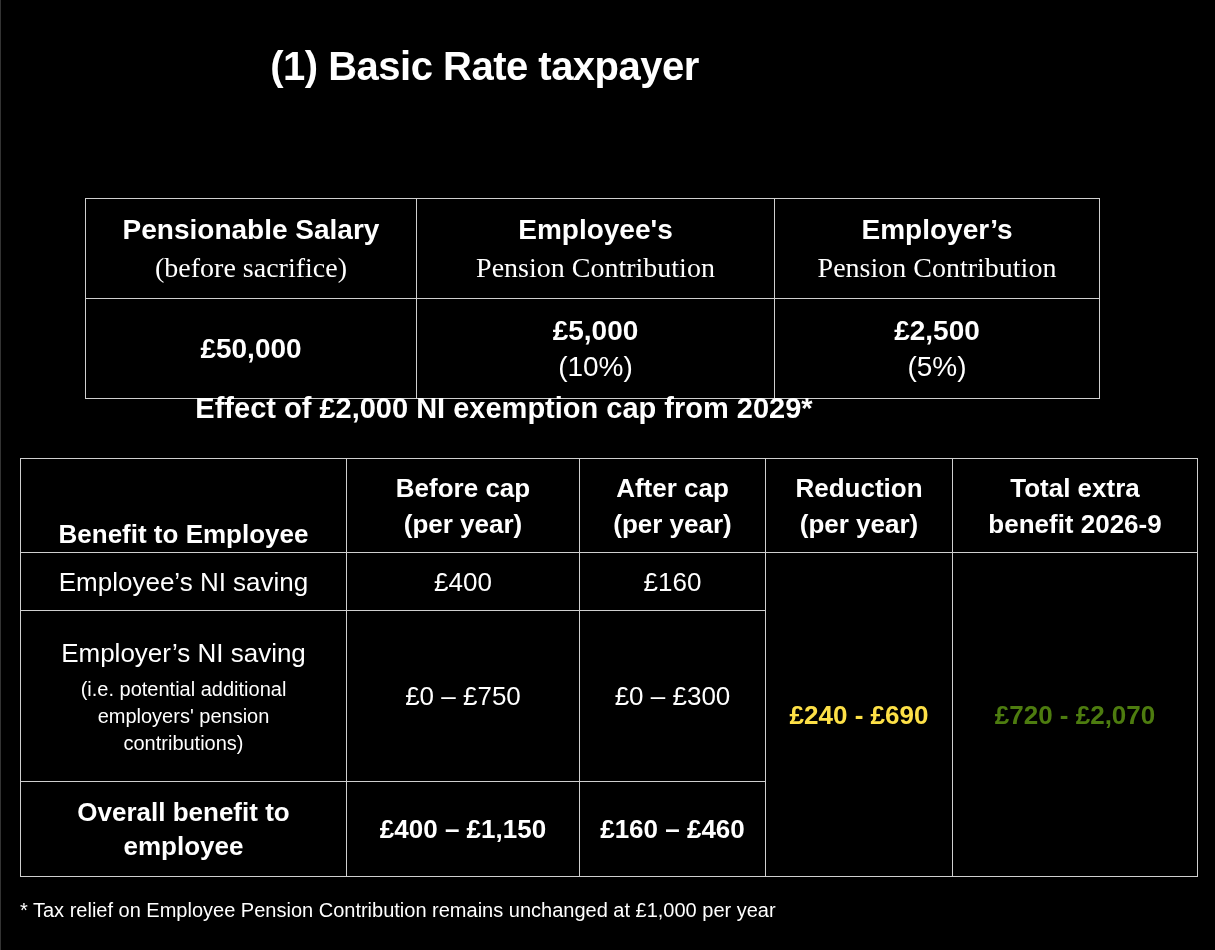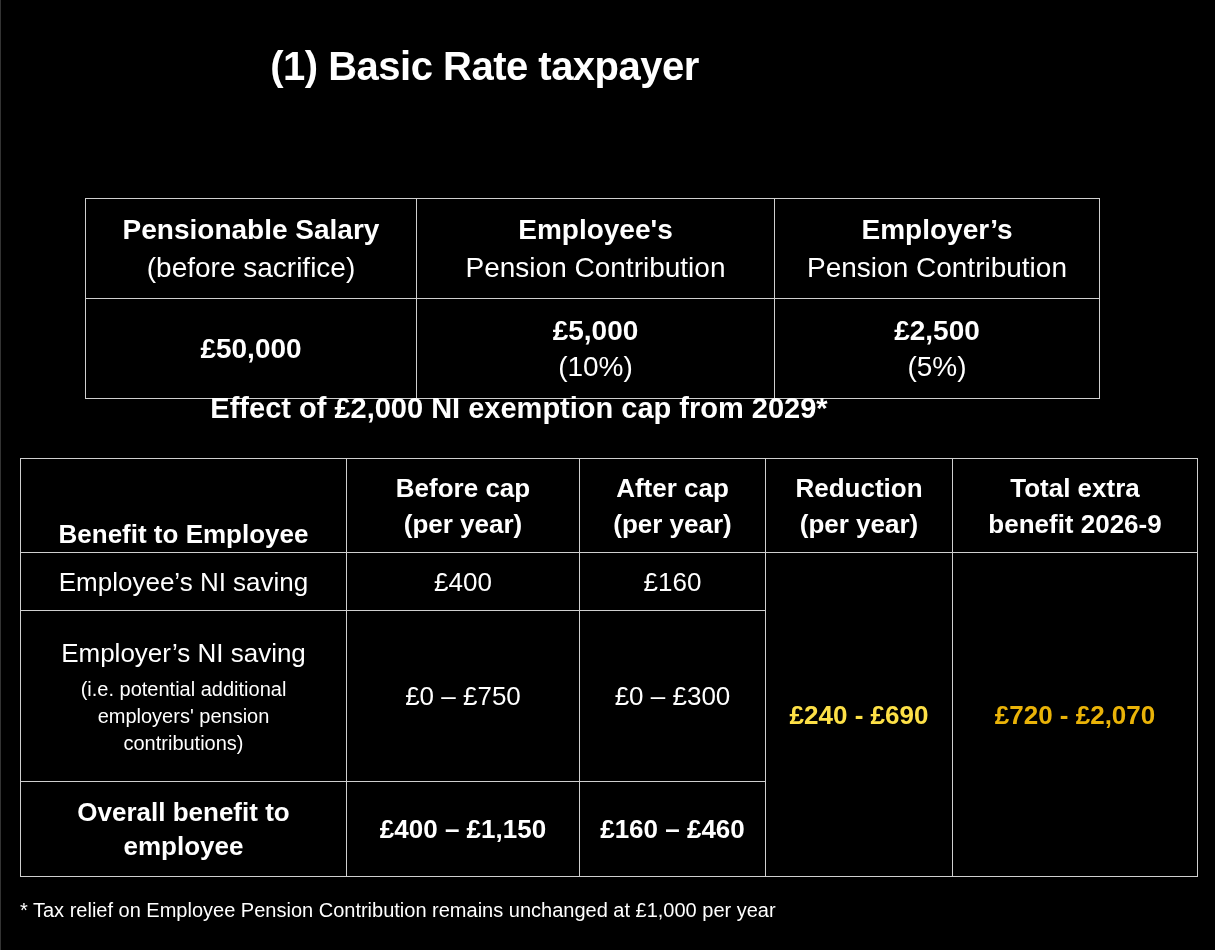--- a/index.html
+++ b/index.html
@@ -12,35 +12,35 @@
     .title {
       position: absolute; left: 0; width: 967px; top: 44px;
       text-align: center; font-size: 40px; font-weight: bold; letter-spacing: -0.5px;
     }
     table { border-collapse: collapse; position: absolute; }
     td, th { border: 1.5px solid #cfcfcf; text-align: center; padding: 0; color: #fff; }
     .t1 { left: 84px; top: 150px; width: 1015px; margin-top: 48px; }
     .t1 th { height: 99px; font-size: 28px; line-height: 38px; }
     .t1 td { height: 99px; font-size: 28px; line-height: 36px; }
     .b { font-weight: bold; }
-    .n { font-weight: normal; }
+    .n { font-weight: normal; font-family: Liberation Serif, serif; }
     .subtitle {
       position: absolute; left: 0; width: 1006px; top: 392px;
-      text-align: center; font-size: 29px; font-weight: bold; padding-left: 15px;
+      text-align: center; font-size: 29px; font-weight: bold;
     }
     .t2 { left: 19px; top: 458px; width: 1178px; }
     .t2 th { font-size: 26px; line-height: 36px; height: 93px; font-weight: bold; margin-top: 27px; }
     .t2 th.bottom { vertical-align: bottom; }
     .t2 td { font-size: 26px; line-height: 34px; }
     .r1 td { height: 57px; }
     .r2 td { height: 170px; }
     .r3 td { height: 94px; }
     .small { font-size: 20px; line-height: 27px; display: block; margin-top: 6px; }
     .yellow { color: #fde047; font-weight: bold; }
-    .orange { color: #eab308; font-weight: bold; }
+    .orange { color: #4d7c0f; font-weight: bold; }
     .footnote { position: absolute; left: 19px; top: 899px; font-size: 20px; }
   </style>
 </head>
 <body>
 
 <div class="title">(1) Basic Rate taxpayer</div>
 
 <table class="t1">
   <tbody>
       <tr>

